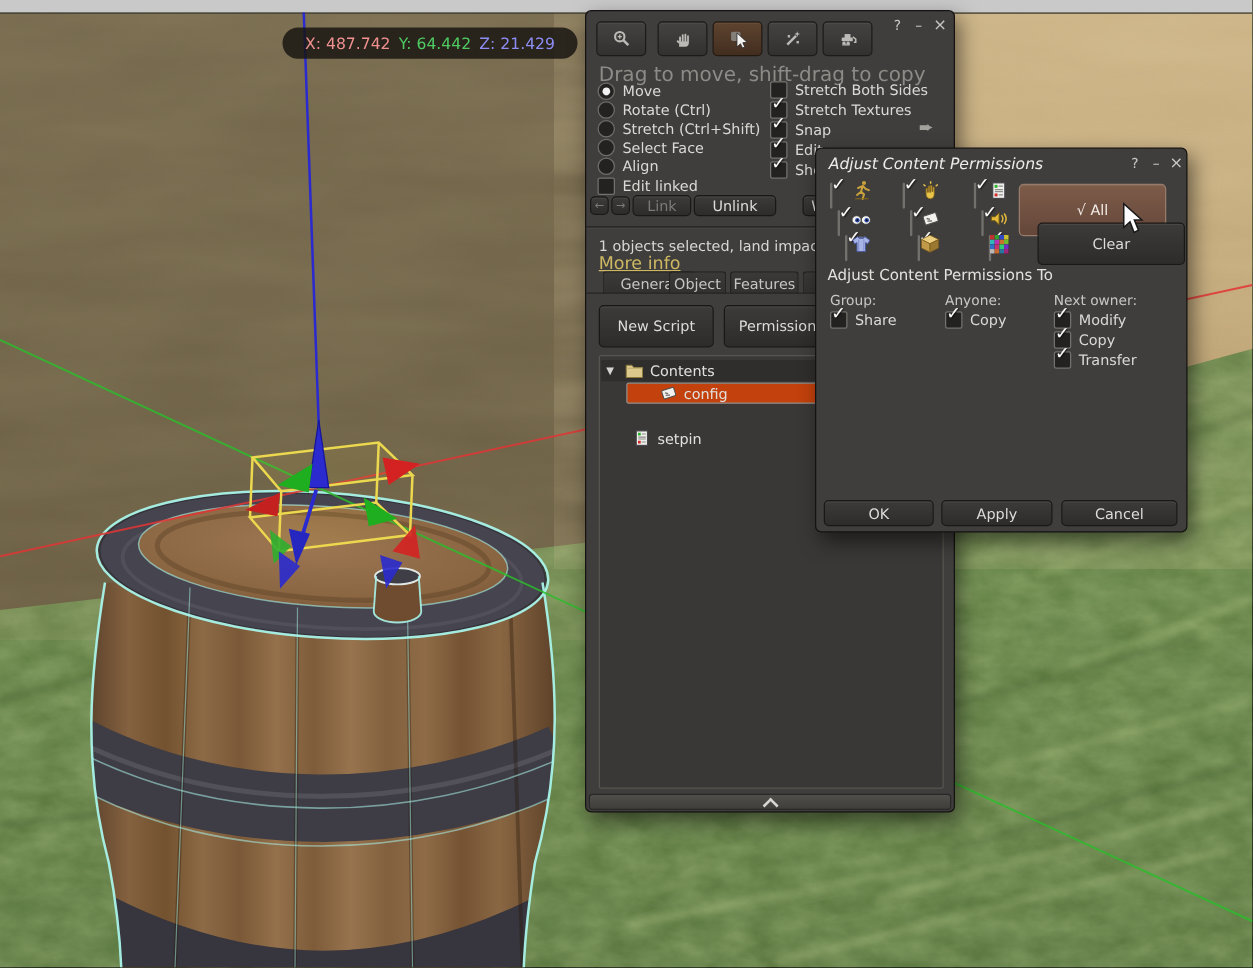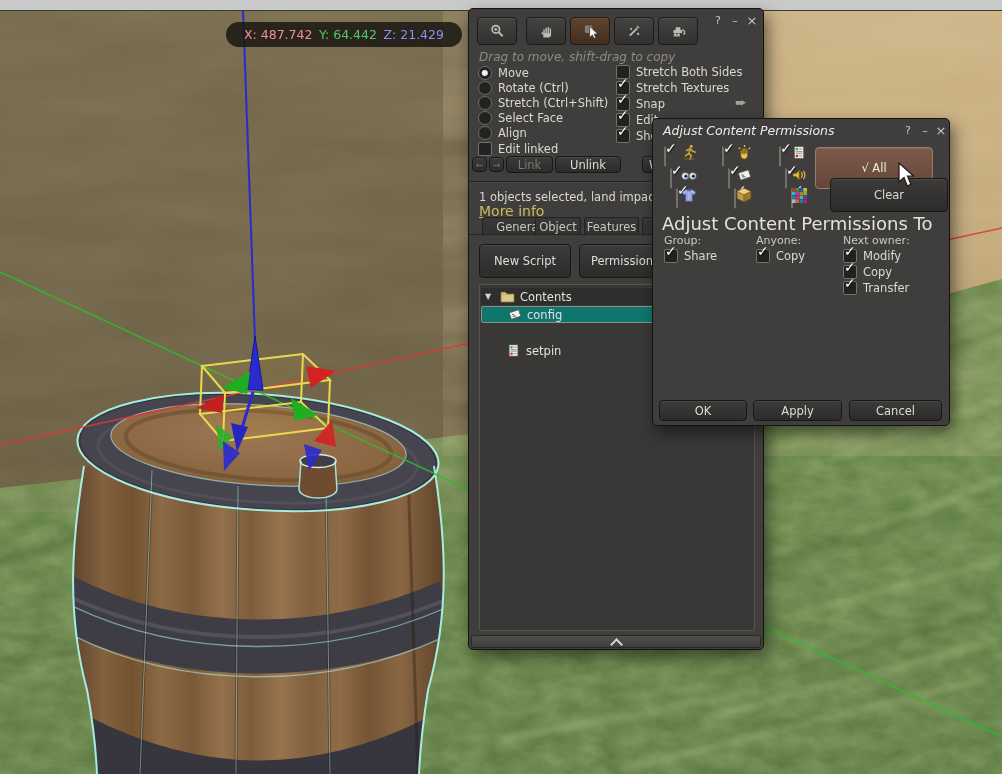--- a/index.html
+++ b/index.html
@@ -8,21 +8,21 @@
          -webkit-font-smoothing:antialiased;}
   .abs{position:absolute;}
   svg{display:block;}
 
   
   .floater{position:absolute;background:#403e3c;border:1px solid #141312;border-radius:5px;
            box-shadow:4px 7px 16px rgba(0,0,0,.5);box-sizing:border-box;}
   .winbtn{position:absolute;width:14px;height:15px;display:flex;align-items:center;justify-content:center;
           color:#c9c7c4;font-size:11px;cursor:default;}
   .winbtn.x{font-size:13px;}
-  .hint{position:absolute;color:#8d8b87;font-size:12px;white-space:nowrap;font-style:italic;}
+  .hint{position:absolute;color:#8d8b87;font-size:16px;white-space:nowrap;}
   .lbl{color:#dbd9d6;}
   .optrow{position:absolute;display:flex;align-items:center;gap:6px;height:14px;
           font-size:11.5px;color:#dbd9d6;white-space:nowrap;}
   .cb{position:relative;flex:0 0 auto;width:12px;height:12px;background:#232221;
       border:1px solid #73716d;border-radius:2px;}
   .cb .tick{position:absolute;left:0px;top:-6px;color:#fafafa;font-size:14px;font-weight:bold;
             line-height:1;text-shadow:1px 1px 1px rgba(0,0,0,.55);}
   .radio{position:relative;flex:0 0 auto;width:12px;height:12px;background:#232221;
          border:1px solid #6e6c68;border-radius:50%;}
   .radio .dot{position:absolute;inset:0;display:flex;align-items:center;justify-content:center;
@@ -43,31 +43,31 @@
   .seltext{position:absolute;color:#d9d7d4;font-size:11.5px;white-space:nowrap;}
   .tab{position:absolute;top:208px;height:18px;padding:0 9px;box-sizing:border-box;
        display:flex;align-items:center;justify-content:center;font-size:11.5px;color:#c7c5c2;
        background:linear-gradient(#3b3937,#323130);border:1px solid #232221;border-bottom:none;
        border-radius:3px 3px 0 0;overflow:hidden;white-space:nowrap;}
   .tabline{position:absolute;left:0;width:100%;height:1px;background:#262524;}
   .tree{position:absolute;background:#3a3837;border:1px solid #57554f;border-radius:2px;box-sizing:border-box;}
   .treerow{position:absolute;left:1px;right:1px;height:17px;display:flex;align-items:center;gap:5px;
            padding-left:6px;font-size:11.5px;color:#e2e0dd;box-sizing:border-box;white-space:nowrap;}
   .treerow.header{background:#2f2e2d;padding-left:4px;}
-  .treerow.selected{border:1px solid #908e89;background:#0f766e;border-radius:2px;}
+  .treerow.selected{border:1px solid #908e89;background:#c2410c;border-radius:2px;margin-left:20px;}
   .treerow .indent{width:14px;flex:0 0 auto;}
   .caret{font-size:8px;color:#d6d4d0;width:10px;flex:0 0 auto;}
   .icon14{width:15px;height:15px;flex:0 0 auto;display:flex;align-items:center;justify-content:center;}
   .scrollstrip{position:absolute;background:linear-gradient(#504e4b,#403e3b);border:1px solid #292827;
                border-radius:3px;display:flex;align-items:flex-start;justify-content:center;box-sizing:border-box;}
   .chev{width:7px;height:7px;border-left:2px solid #d8d6d2;border-top:2px solid #d8d6d2;
         transform:rotate(45deg);margin-top:4px;}
   .gicon{position:absolute;width:16px;height:16px;display:flex;align-items:center;justify-content:center;}
   .colhead{position:absolute;font-size:11px;color:#c9c7c4;white-space:nowrap;}
-  .h2{position:absolute;font-size:18px;color:#e4e2df;white-space:nowrap;}
+  .h2{position:absolute;font-size:12px;color:#e4e2df;white-space:nowrap;}
   .dtitle{position:absolute;font-size:12.5px;color:#edecea;white-space:nowrap;font-style:italic;}
 
   
   .coords{position:absolute;left:226px;top:22px;width:236px;height:25px;border-radius:13px;
           background:rgba(24,21,17,.84);display:flex;align-items:center;justify-content:space-between;
           padding:0 18px;box-sizing:border-box;font-size:12.5px;white-space:nowrap;}
   .cx{color:#f09090;} .cy{color:#4fca63;} .cz{color:#8d8df5;}
 </style>
 </head>
 <body>

